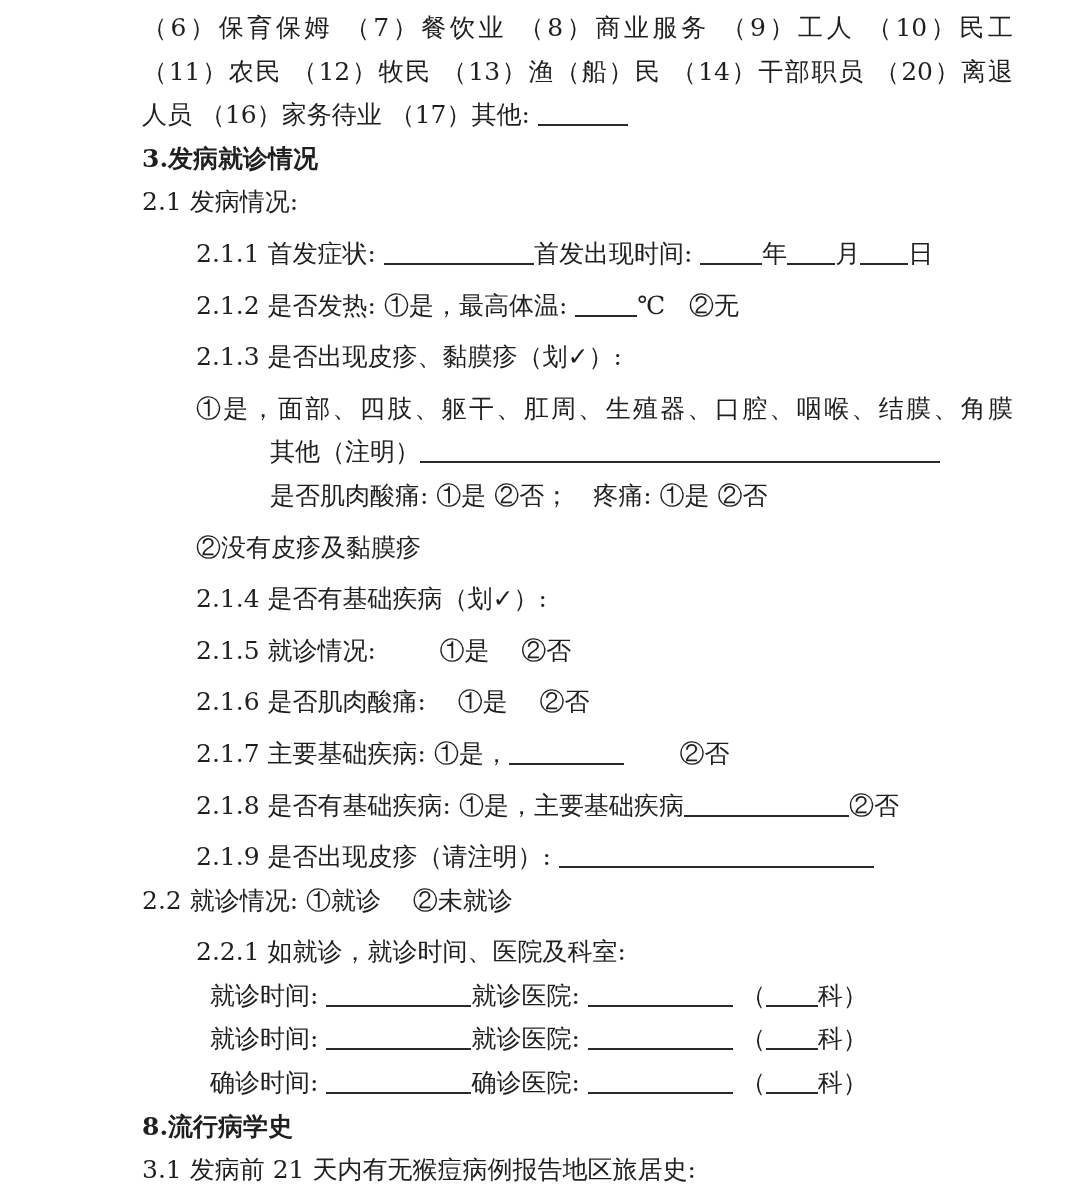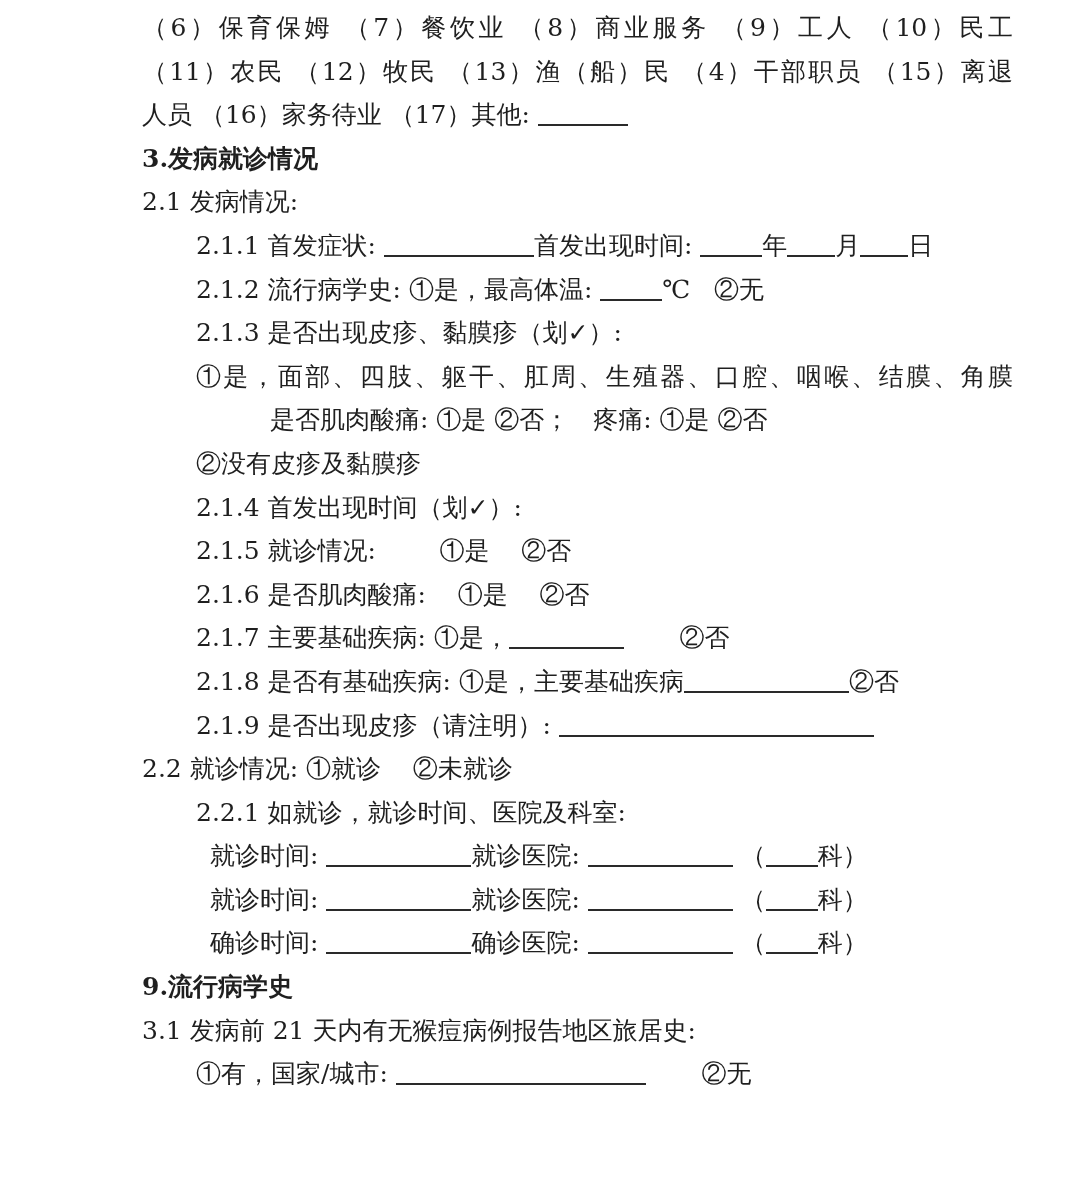--- a/index.html
+++ b/index.html
@@ -22,53 +22,54 @@
     white-space: nowrap;
   }
   .seg { white-space: pre; }
   .line.justify {
     text-align: justify;
     text-align-last: justify;
     white-space: normal;
   }
   .line.justify .seg { white-space: normal; }
   .line.b { font-weight: 700; }
-  .i1  { padding-left: 54px; }
+  .i1  { padding-left: 54px; margin-top: 8px; }
   .i15 { padding-left: 68px; }
   .i2  { padding-left: 128px; }
   .blank {
     display: inline-block;
     height: 0.8em;
     border-bottom: 2px solid #2a2a2a;
     margin-bottom: -3px;
     vertical-align: baseline;
   }
 </style>
 </head>
 <body style="background: rgb(255, 255, 255); color: rgb(31, 31, 31);">
 
 <div class="doc" id="doc">
     <div class="line justify"><span class="seg">（6）保育保姆 （7）餐饮业 （8）商业服务 （9）工人 （10）民工</span></div>
-    <div class="line justify"><span class="seg">（11）农民 （12）牧民 （13）渔（船）民 （4）干部职员 （15）离退</span></div>
+    <div class="line justify"><span class="seg">（11）农民 （12）牧民 （13）渔（船）民 （14）干部职员 （20）离退</span></div>
     <div class="line"><span class="seg">人员 （16）家务待业 （17）其他: </span><span class="blank" style="width: 90px; border-bottom-color: rgb(42, 42, 42);"></span></div>
     <div class="line b"><span class="seg">3.发病就诊情况</span></div>
     <div class="line"><span class="seg">2.1 发病情况:</span></div>
     <div class="line i1"><span class="seg">2.1.1 首发症状: </span><span class="blank" style="width: 150px; border-bottom-color: rgb(42, 42, 42);"></span><span class="seg">首发出现时间: </span><span class="blank" style="width: 62px; border-bottom-color: rgb(42, 42, 42);"></span><span class="seg">年</span><span class="blank" style="width: 48px; border-bottom-color: rgb(42, 42, 42);"></span><span class="seg">月</span><span class="blank" style="width: 48px; border-bottom-color: rgb(42, 42, 42);"></span><span class="seg">日</span></div>
-    <div class="line i1"><span class="seg">2.1.2 流行病学史: ①是，最高体温: </span><span class="blank" style="width: 62px; border-bottom-color: rgb(42, 42, 42);"></span><span class="seg">℃   ②无</span></div>
+    <div class="line i1"><span class="seg">2.1.2 是否发热: ①是，最高体温: </span><span class="blank" style="width: 62px; border-bottom-color: rgb(42, 42, 42);"></span><span class="seg">℃   ②无</span></div>
     <div class="line i1"><span class="seg">2.1.3 是否出现皮疹、黏膜疹（划✓）:</span></div>
     <div class="line i1 justify"><span class="seg">①是，面部、四肢、躯干、肛周、生殖器、口腔、咽喉、结膜、角膜</span></div>
+    <div class="line i2"><span class="seg">其他（注明）</span><span class="blank" style="width: 520px; border-bottom-color: rgb(42, 42, 42);"></span></div>
     <div class="line i2"><span class="seg">是否肌肉酸痛: ①是 ②否；   疼痛: ①是 ②否</span></div>
     <div class="line i1"><span class="seg">②没有皮疹及黏膜疹</span></div>
-    <div class="line i1"><span class="seg">2.1.4 首发出现时间（划✓）:</span></div>
+    <div class="line i1"><span class="seg">2.1.4 是否有基础疾病（划✓）:</span></div>
     <div class="line i1"><span class="seg">2.1.5 就诊情况:        ①是    ②否</span></div>
     <div class="line i1"><span class="seg">2.1.6 是否肌肉酸痛:    ①是    ②否</span></div>
     <div class="line i1"><span class="seg">2.1.7 主要基础疾病: ①是，</span><span class="blank" style="width: 115px; border-bottom-color: rgb(42, 42, 42);"></span><span class="seg">       ②否</span></div>
     <div class="line i1"><span class="seg">2.1.8 是否有基础疾病: ①是，主要基础疾病</span><span class="blank" style="width: 165px; border-bottom-color: rgb(42, 42, 42);"></span><span class="seg">②否</span></div>
     <div class="line i1"><span class="seg">2.1.9 是否出现皮疹（请注明）: </span><span class="blank" style="width: 315px; border-bottom-color: rgb(42, 42, 42);"></span></div>
     <div class="line"><span class="seg">2.2 就诊情况: ①就诊    ②未就诊</span></div>
     <div class="line i1"><span class="seg">2.2.1 如就诊，就诊时间、医院及科室:</span></div>
     <div class="line i15"><span class="seg">就诊时间: </span><span class="blank" style="width: 145px; border-bottom-color: rgb(42, 42, 42);"></span><span class="seg">就诊医院: </span><span class="blank" style="width: 145px; border-bottom-color: rgb(42, 42, 42);"></span><span class="seg"> （</span><span class="blank" style="width: 52px; border-bottom-color: rgb(42, 42, 42);"></span><span class="seg">科）</span></div>
     <div class="line i15"><span class="seg">就诊时间: </span><span class="blank" style="width: 145px; border-bottom-color: rgb(42, 42, 42);"></span><span class="seg">就诊医院: </span><span class="blank" style="width: 145px; border-bottom-color: rgb(42, 42, 42);"></span><span class="seg"> （</span><span class="blank" style="width: 52px; border-bottom-color: rgb(42, 42, 42);"></span><span class="seg">科）</span></div>
     <div class="line i15"><span class="seg">确诊时间: </span><span class="blank" style="width: 145px; border-bottom-color: rgb(42, 42, 42);"></span><span class="seg">确诊医院: </span><span class="blank" style="width: 145px; border-bottom-color: rgb(42, 42, 42);"></span><span class="seg"> （</span><span class="blank" style="width: 52px; border-bottom-color: rgb(42, 42, 42);"></span><span class="seg">科）</span></div>
-    <div class="line b"><span class="seg">9.流行病学史</span></div>
+    <div class="line b"><span class="seg">8.流行病学史</span></div>
     <div class="line"><span class="seg">3.1 发病前 21 天内有无猴痘病例报告地区旅居史:</span></div>
     <div class="line i1"><span class="seg">①有，国家/城市: </span><span class="blank" style="width: 250px; border-bottom-color: rgb(42, 42, 42);"></span><span class="seg">       ②无</span></div>
   </div>
 
 </body></html>

